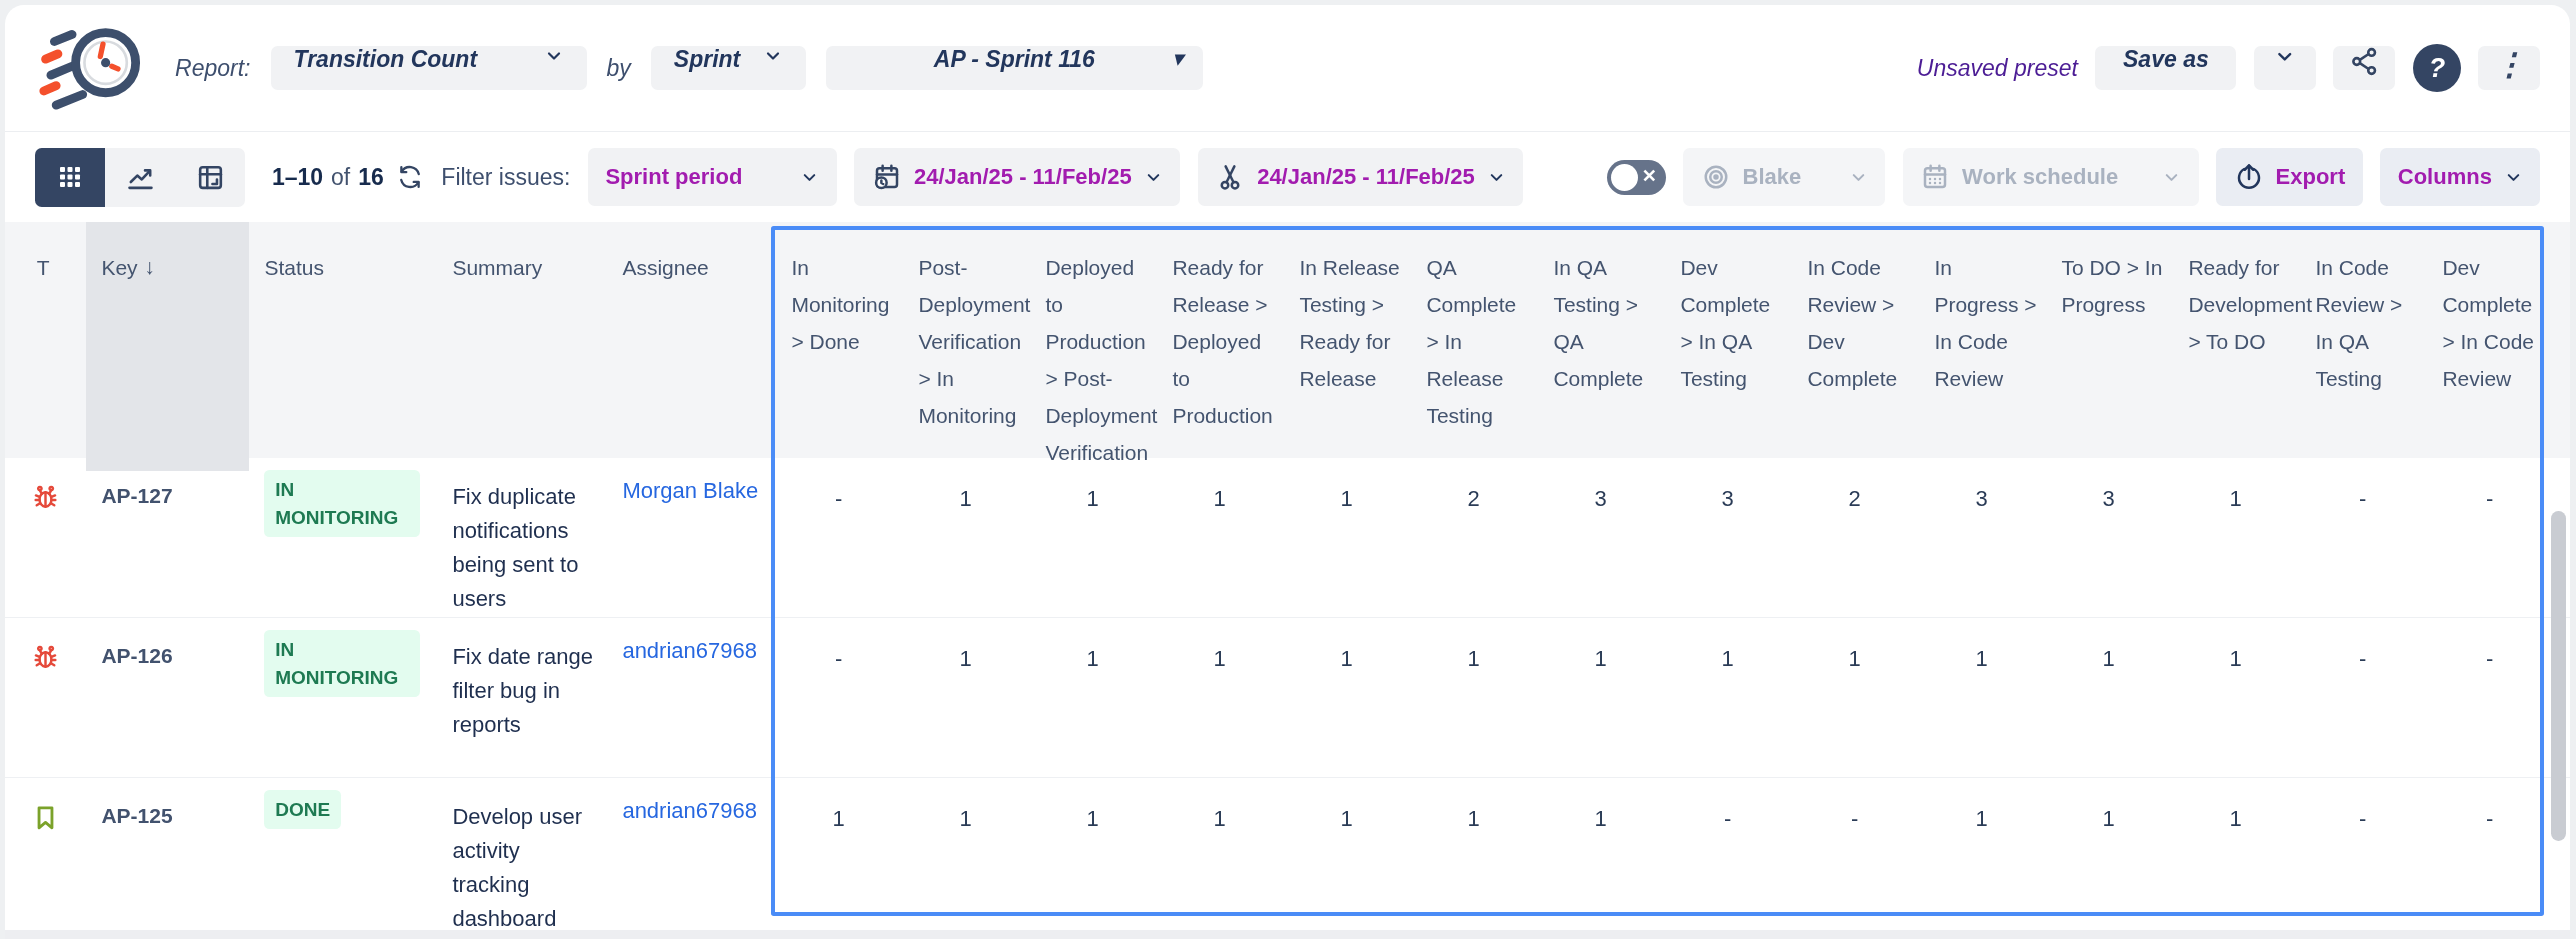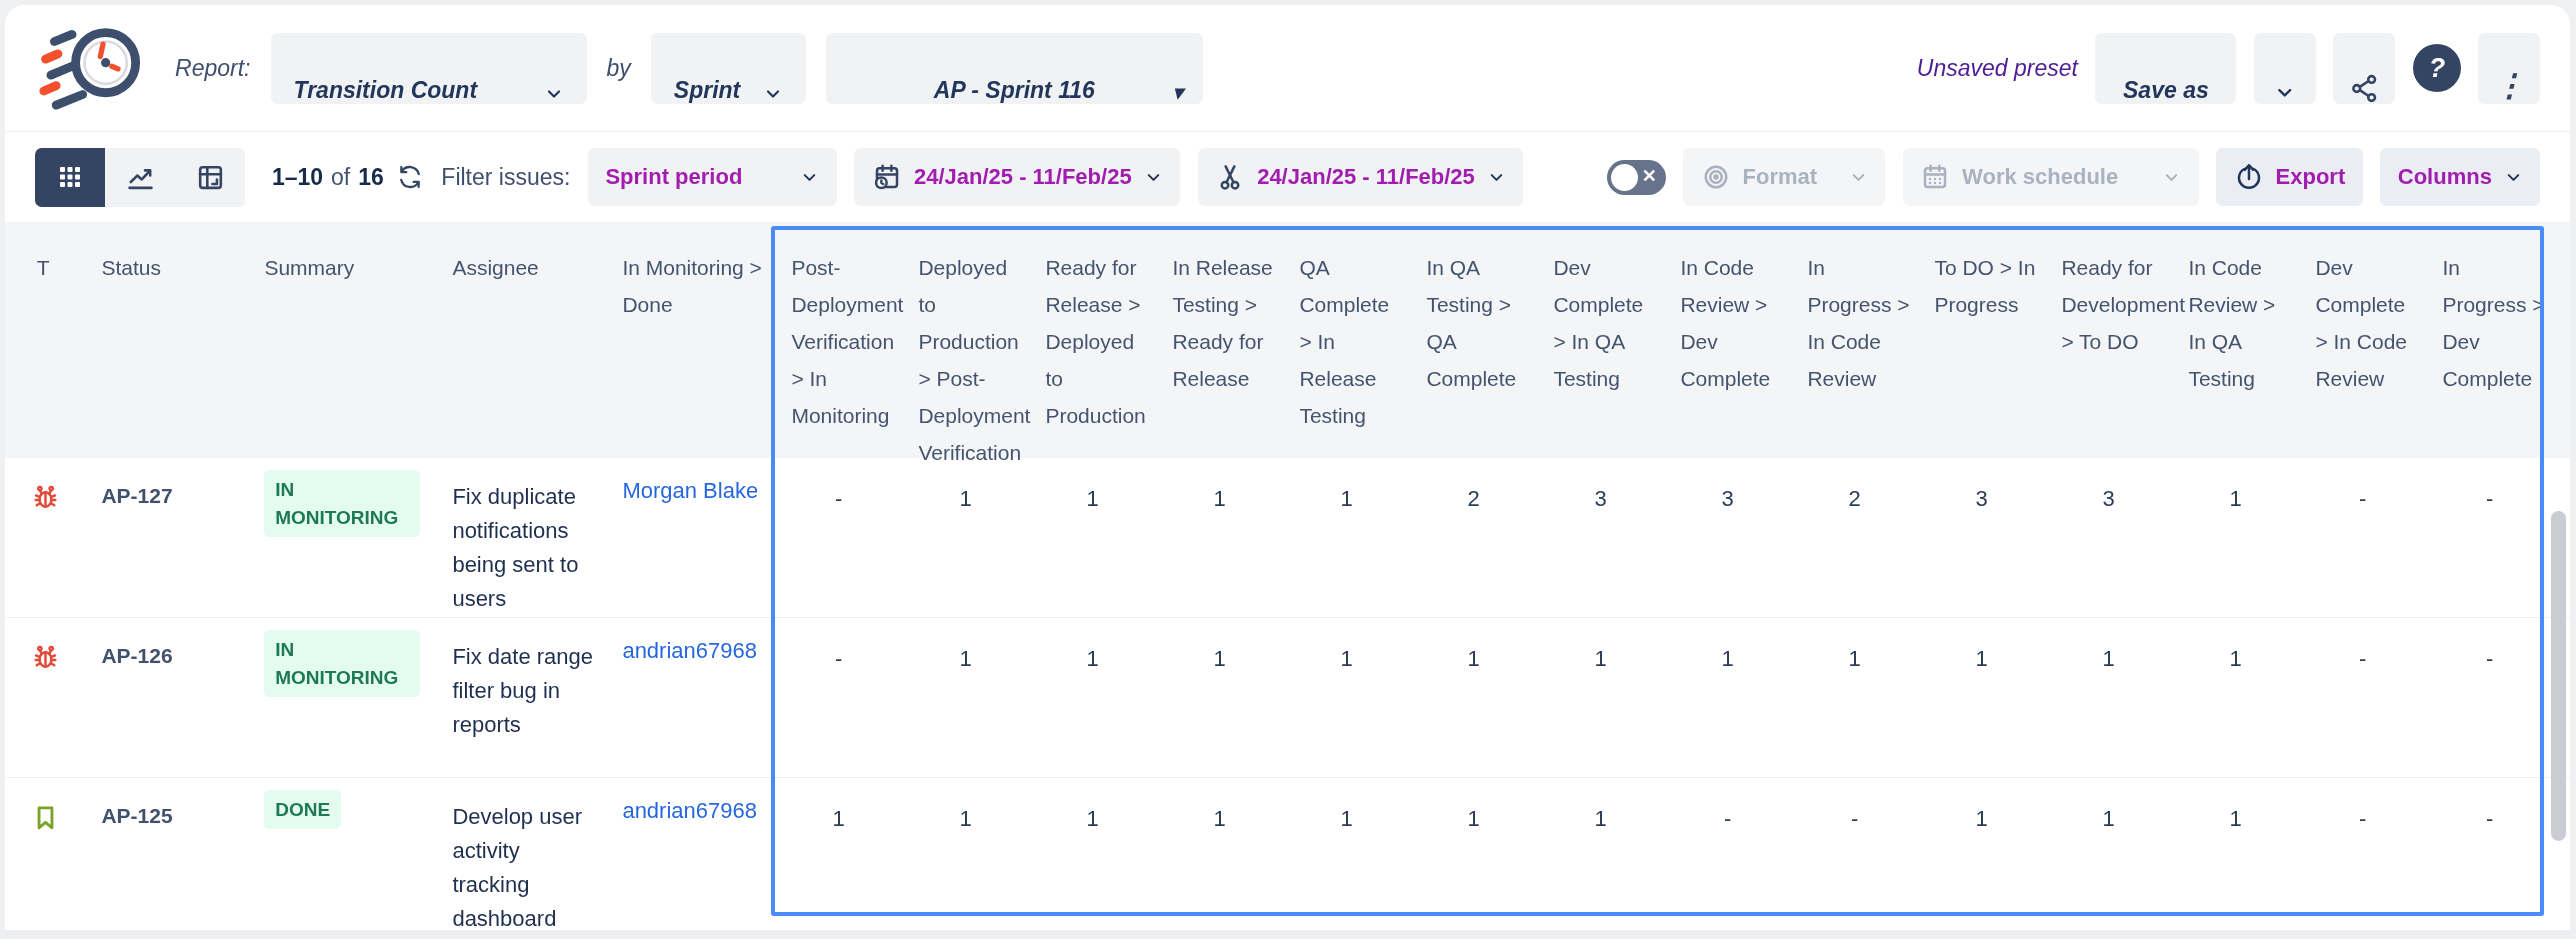--- a/index.html
+++ b/index.html
@@ -6,21 +6,21 @@
     background:#eef0f2;font-family:"Liberation Sans",sans-serif;}
   *{box-sizing:border-box;}
   .card{position:absolute;left:5.4px;top:5.4px;width:2565px;height:934px;background:#fff;
     border-radius:19px 19px 0 0;overflow:hidden;}
 
   
   .topbar{height:127px;display:flex;align-items:center;padding:0 30px;gap:20px;
     border-bottom:1.3px solid #eceef1;white-space:nowrap;font-style:italic;}
   .logo{flex:0 0 auto;margin-right:6.7px;}
   .lbl{font-size:23px;color:#3e4f6e;}
-  .pill{display:flex;align-items:flex-end;gap:15px;height:71px;background:#f1f2f4;border-radius:6.7px;
+  .pill{display:flex;align-items:flex-start;gap:15px;height:44px;background:#f1f2f4;border-radius:6.7px;
     padding:0 23px;font-size:23px;font-weight:600;color:#22365c;cursor:pointer;border:none;}
   .pill .chev{margin-left:auto;}
   .sprint-pill{min-width:377px;justify-content:center;position:relative;}
   .sprint-pill .caret{position:absolute;right:20px;font-size:20px;color:#22365c;}
   .top-right{margin-left:auto;display:flex;align-items:center;gap:17.5px;}
   .preset{font-size:23px;color:#4c1d95;}
   .sq{width:62px;min-width:62px;justify-content:center;padding:0;}
   .help-btn{width:48px;height:48px;border-radius:50%;background:#344563;color:#fff;display:flex;
     align-items:center;justify-content:center;font-size:27px;font-weight:700;cursor:pointer;}
   .kebab{font-size:31px;font-weight:700;color:#344563;}
@@ -257,21 +257,21 @@
       </div>
 
       <div class="tpill disabled" style="min-width:202px;">
         <span>
           <svg width="30" height="30" viewBox="0 0 24 24" fill="none" stroke="#a9b2c0" stroke-width="2">
             <circle cx="12" cy="12" r="8.2"></circle>
               <circle cx="12" cy="12" r="4.6"></circle>
               <circle cx="12" cy="12" r="1.2" fill="#a9b2c0"></circle>
           </svg>
         </span>
-        <span>Format</span>
+        <span>Blake</span>
         <span style="margin-left:auto;">
           <svg width="19" height="19" viewBox="0 0 24 24">
               <polyline points="6,9 12,15 18,9" fill="none" stroke="#a9b2c0" stroke-width="2.6" stroke-linecap="round" stroke-linejoin="round"></polyline>
             </svg>
         </span>
       </div>
 
       <div class="tpill disabled" style="min-width:296px;text-align:right;">
         <span>
           <svg width="30" height="30" viewBox="0 0 24 24" fill="none" stroke="#a9b2c0" stroke-width="2" stroke-linecap="round">
@@ -315,20 +315,24 @@
               <polyline points="6,9 12,15 18,9" fill="none" stroke="#22365c" stroke-width="2.6" stroke-linecap="round" stroke-linejoin="round"></polyline>
             </svg>
         </span>
       </div>
     </div>
   </div>
 
   <div class="tablewrap">
     <div class="thead grid" id="thead">
       <div class="th th-type">T</div>
+      <div class="th th-key">
+        <span>Key</span>
+        <span class="sort-arrow">↓</span>
+      </div>
       <div class="th">Status</div>
       <div class="th">Summary</div>
       <div class="th">Assignee</div>
 
     <div class="th">In Monitoring &gt; Done</div>
         <div class="th">Post-Deployment Verification &gt; In Monitoring</div>
         <div class="th">Deployed to Production &gt; Post-Deployment Verification</div>
         <div class="th">Ready for Release &gt; Deployed to Production</div>
         <div class="th">In Release Testing &gt; Ready for Release</div>
         <div class="th">QA Complete &gt; In Release Testing</div>

